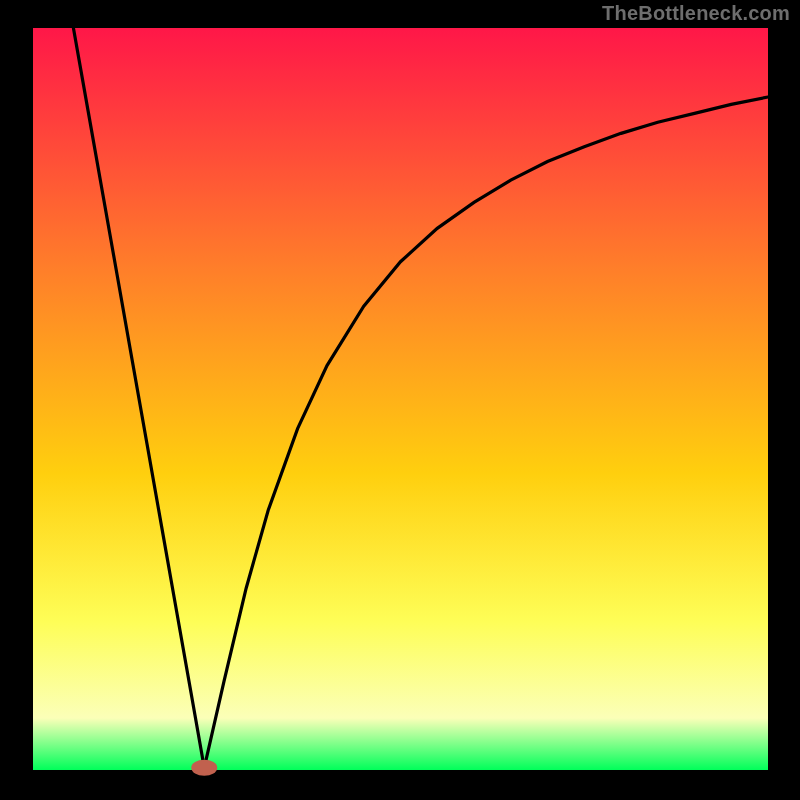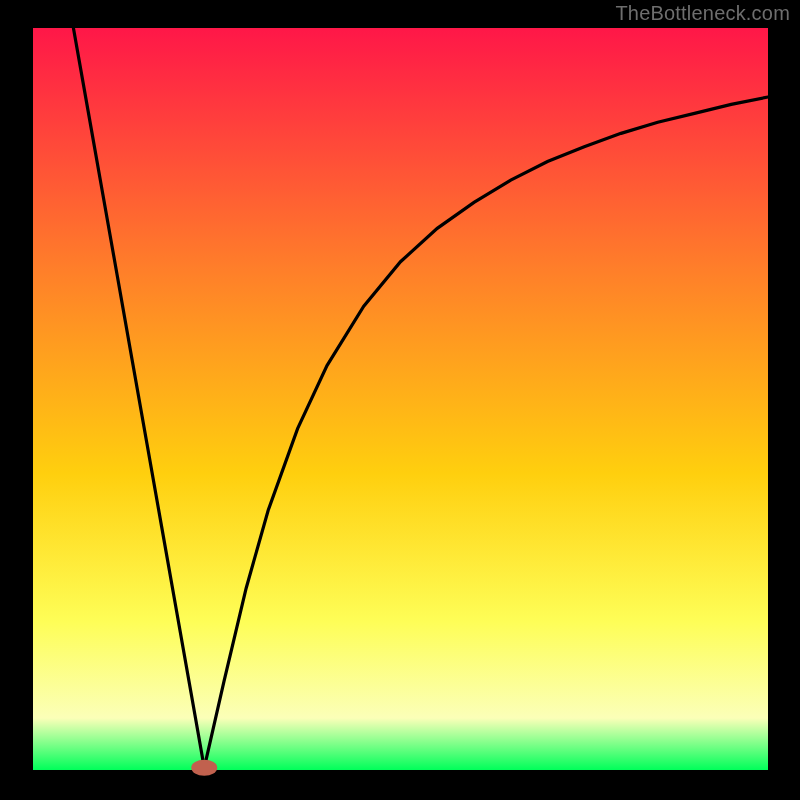--- a/index.html
+++ b/index.html
@@ -17,21 +17,21 @@
     height: 800px;
     background: #000;
   }
   .watermark {
     position: absolute;
     top: 2px;
     right: 10px;
     color: #6e6e6e;
     font-size: 20px;
     letter-spacing: 0.2px;
-    font-weight: 400;
+    font-weight: 700;
     z-index: 5;
   }
   svg {
     display: block;
   }
 </style>
 </head>
 <body>
 
 <div class="frame">

